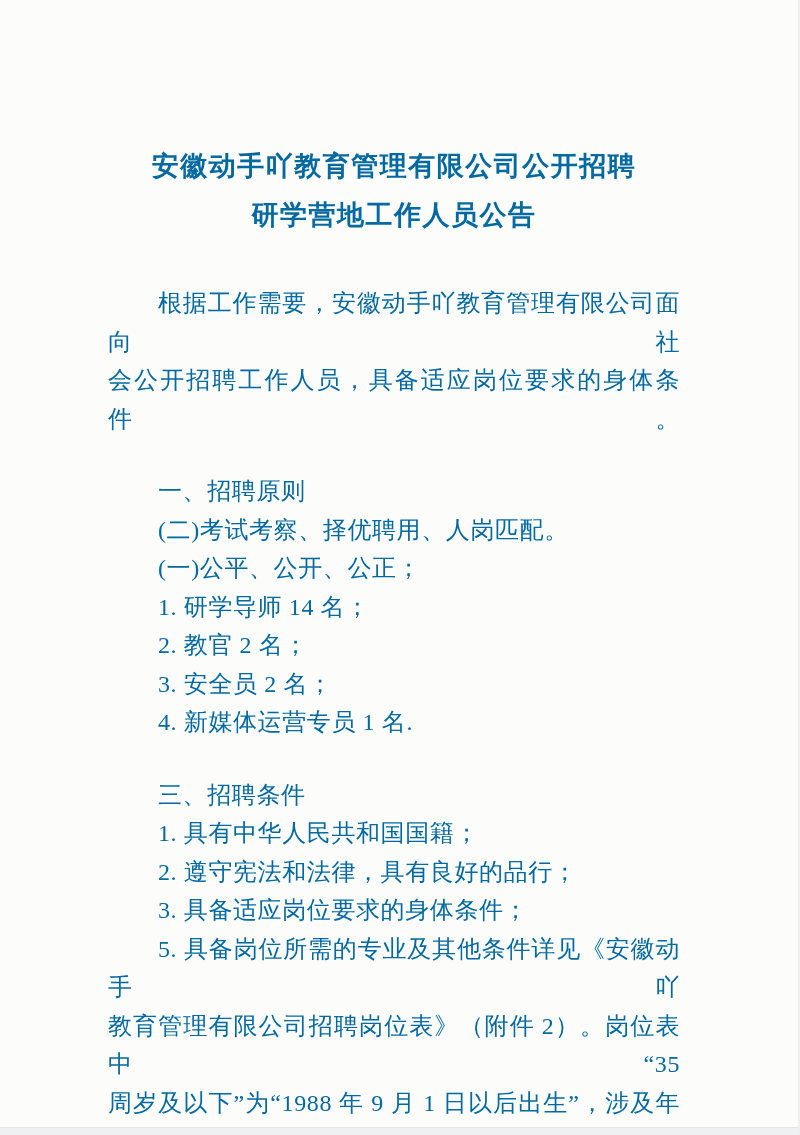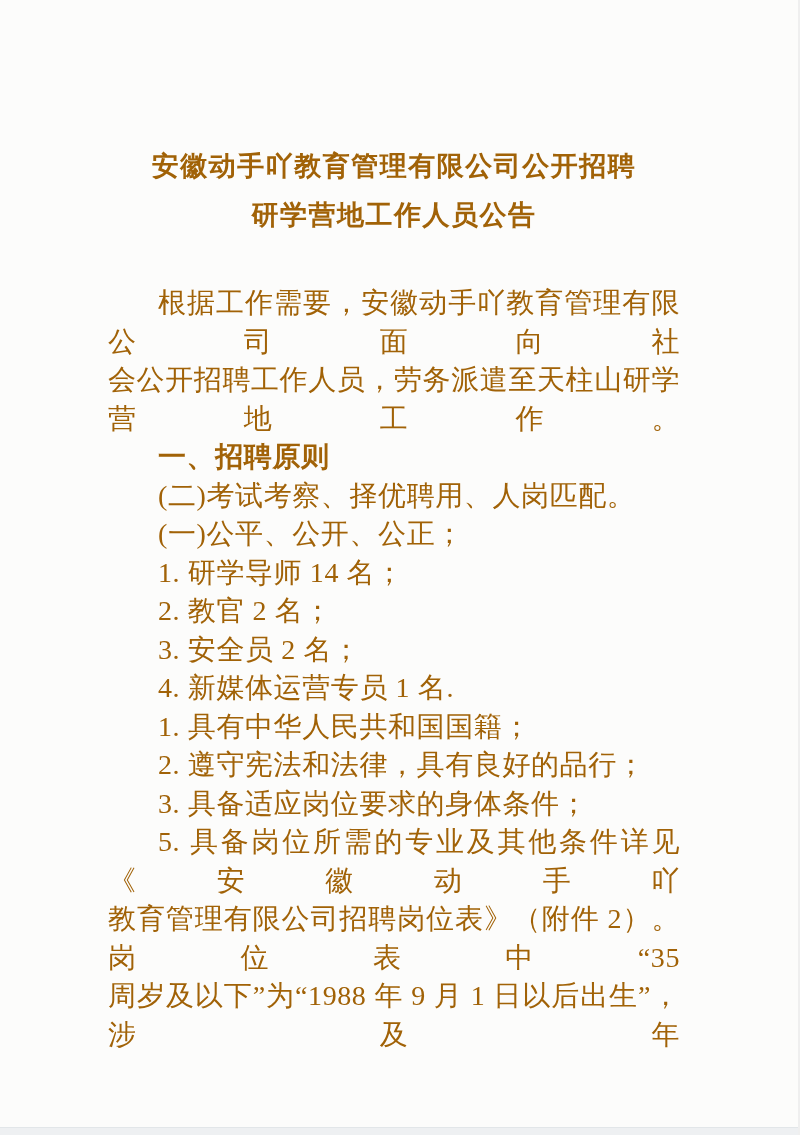--- a/index.html
+++ b/index.html
@@ -18,51 +18,51 @@
   .title{
     font-size:27px;
     font-weight:bold;
     line-height:49px;
     text-align:center;
     letter-spacing:1.5px;
     margin:0 0 44px 0;
   }
   .para{margin:0;}
   .line{
-    font-size:28px;
+    font-size:24px;
     line-height:38.5px;
     letter-spacing:0.6px;
     text-align:left;
   }
   .line.indent{text-indent:50px;}
   .line.fill{text-align:justify;text-align-last:justify;}
-  .heading .line, .bold .line{font-weight:bold;}
+  .heading .line, .bold .line{font-weight:normal;margin-top:34px;}
   .bottom-edge{
     position:absolute;
     left:0;bottom:0;width:100%;height:7px;
     border-top:1px solid #e2e6e9;
   }
   .right-edge{
     position:absolute;
     right:0;top:0;width:2px;height:100%;
   }
 </style>
 </head>
 <body>
 
-<div class="page" style="background: rgb(252, 252, 251); color: #a16207;">
+<div class="page" style="background: rgb(252, 252, 251); color: #0369a1;">
   <div class="content">
     <div class="title">
       <div class="title-line">安徽动手吖教育管理有限公司公开招聘</div>
       <div class="title-line">研学营地工作人员公告</div>
     </div>
     <div id="paragraphs">
         <div class="para body">
           <div class="line indent fill">根据工作需要，安徽动手吖教育管理有限公司面向社</div>
-          <div class="line fill">会公开招聘工作人员，劳务派遣至天柱山研学营地工作。</div>
+          <div class="line fill">会公开招聘工作人员，具备适应岗位要求的身体条件。</div>
         </div>
         <div class="para heading">
           <div class="line indent">一、招聘原则</div>
         </div>
         <div class="para body">
           <div class="line indent">(二)考试考察、择优聘用、人岗匹配。</div>
         </div>
         <div class="para body">
           <div class="line indent">(一)公平、公开、公正；</div>
         </div>
@@ -71,20 +71,23 @@
         </div>
         <div class="para body">
           <div class="line indent">2. 教官 2 名；</div>
         </div>
         <div class="para body">
           <div class="line indent">3. 安全员 2 名；</div>
         </div>
         <div class="para body">
           <div class="line indent">4. 新媒体运营专员 1 名.</div>
         </div>
+        <div class="para heading">
+          <div class="line indent">三、招聘条件</div>
+        </div>
         <div class="para body">
           <div class="line indent">1. 具有中华人民共和国国籍；</div>
         </div>
         <div class="para body">
           <div class="line indent">2. 遵守宪法和法律，具有良好的品行；</div>
         </div>
         <div class="para body">
           <div class="line indent">3. 具备适应岗位要求的身体条件；</div>
         </div>
         <div class="para body">

